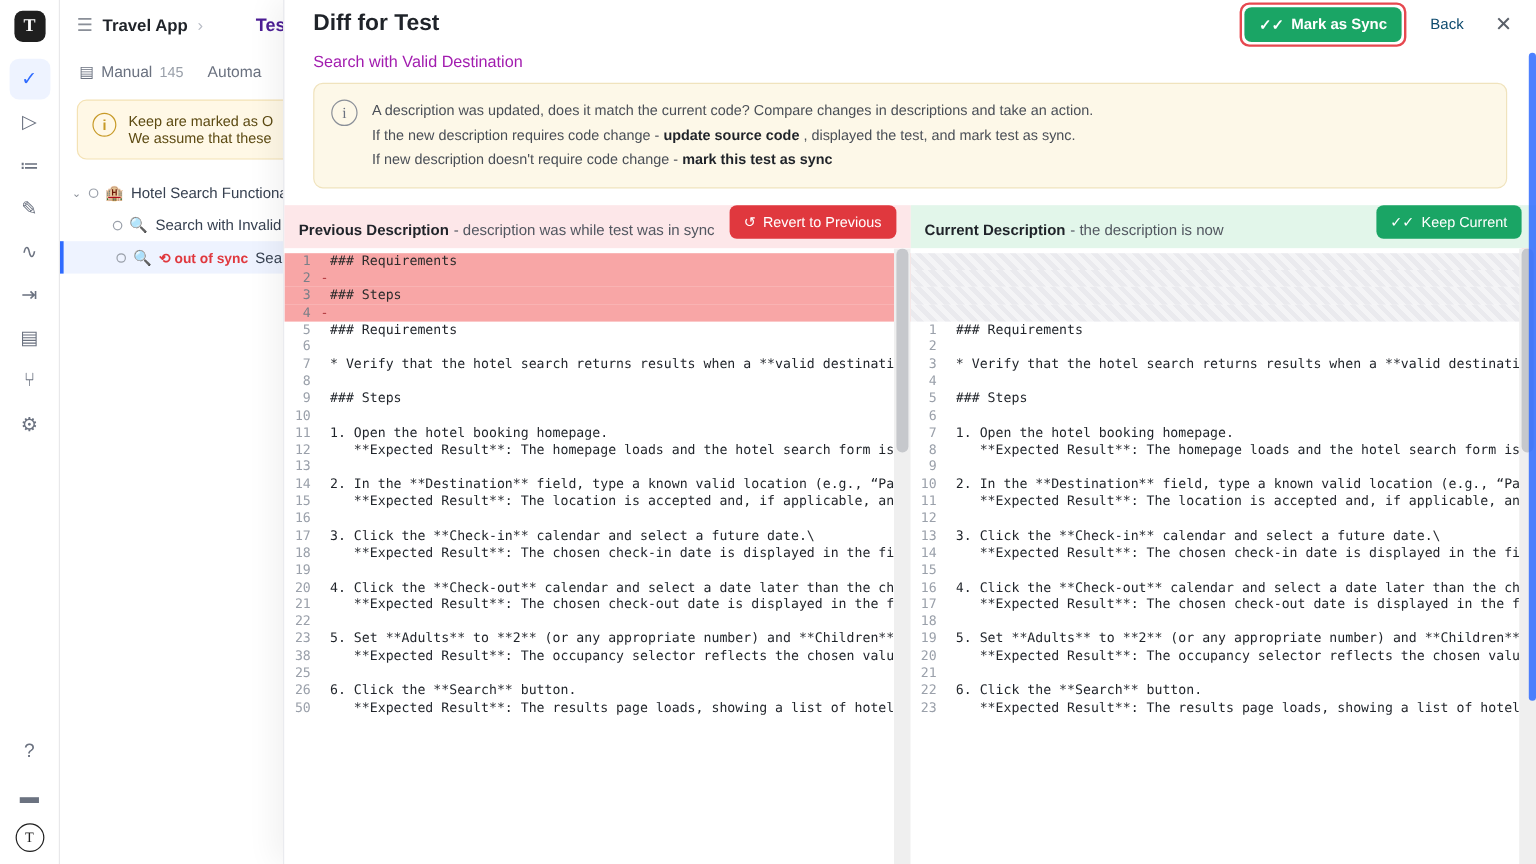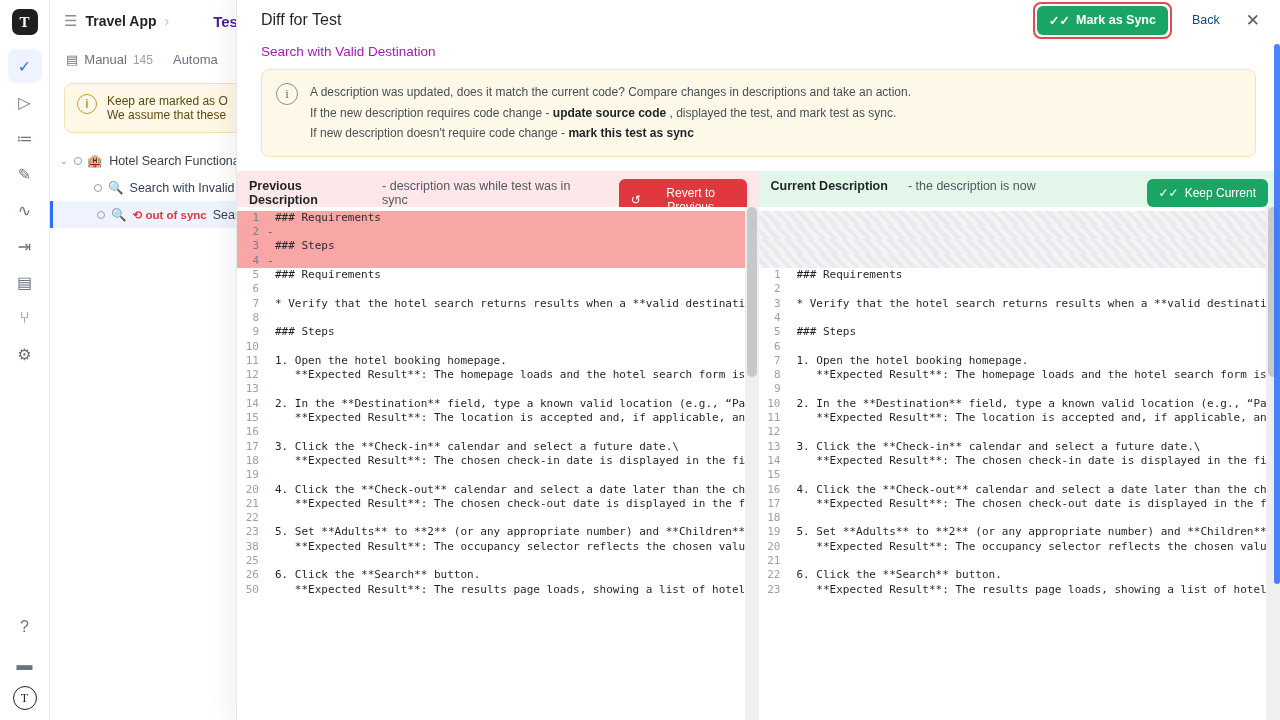--- a/index.html
+++ b/index.html
@@ -75,21 +75,21 @@
   .badge-sync { color: #e0383e; font-size: 11.5px; font-weight: 600; display: flex; align-items: center; gap: 3px; }
 
   
   .modal {
     position: absolute; left: 236px; top: 0; width: 1044px; height: 720px;
     background: #ffffff; border-left: 1px solid #e5e7eb;
     box-shadow: -8px 0 24px rgba(0,0,0,0.06);
     display: flex; flex-direction: column;
   }
   .modal-head { height: 40px; display: flex; align-items: center; padding: 0 14px 0 24px; gap: 10px; }
-  .modal-title { font-size: 16px; font-weight: 400; color: #1f2329; flex: 1; }
+  .modal-title { font-size: 19px; font-weight: 700; color: #1f2329; flex: 1; }
   .mark-wrap { border: 2px solid #e6484f; border-radius: 8px; padding: 2px; }
   .btn-green {
     background: #1aa565; color: #fff; border: none; border-radius: 6px;
     font-size: 12.5px; font-weight: 600; padding: 7px 12px;
     display: flex; align-items: center; gap: 6px;
   }
   .btn-plain { background: transparent; border: none; font-size: 12.5px; color: #0c4a6e; padding: 6px 10px; }
   .btn-x { background: transparent; border: none; font-size: 17px; color: #5a6069; padding: 2px 6px; }
 
   .modal-sub { padding: 4px 24px 10px 24px; font-size: 13.5px; color: #a21caf; }
@@ -103,21 +103,21 @@
     color: #6b7280; display: flex; align-items: center; justify-content: center;
     font-size: 13px; font-family: "Liberation Serif", serif; flex: 0 0 auto; margin-top: 1px;
   }
   .info-lines { font-size: 12px; color: #4a4f57; line-height: 1.72; }
   .info-lines b { color: #1f2329; }
 
   
   .panes { display: flex; margin-top: 14px; flex: 1; min-height: 0; }
   .pane { width: 50%; display: flex; flex-direction: column; min-width: 0; }
   .pane-head {
-    display: flex; align-items: flex-start; gap: 20px; padding: 8px 12px;
+    display: flex; align-items: flex-end; gap: 4px; padding: 8px 12px;
     font-size: 12.5px; height: 36px;
   }
   .pane-head.prev { background: #fde7e9; }
   .pane-head.cur { background: #e2f6ea; }
   .pane-head .ttl { font-weight: 700; color: #1f2329; }
   .pane-head .sub { color: #525760; font-weight: 400; }
   .pane-head .spacer { flex: 1; }
   .btn-revert {
     background: #e0383e; color: #fff; border: none; border-radius: 6px;
     font-size: 12px; padding: 7px 12px; display: flex; align-items: center; gap: 6px;

